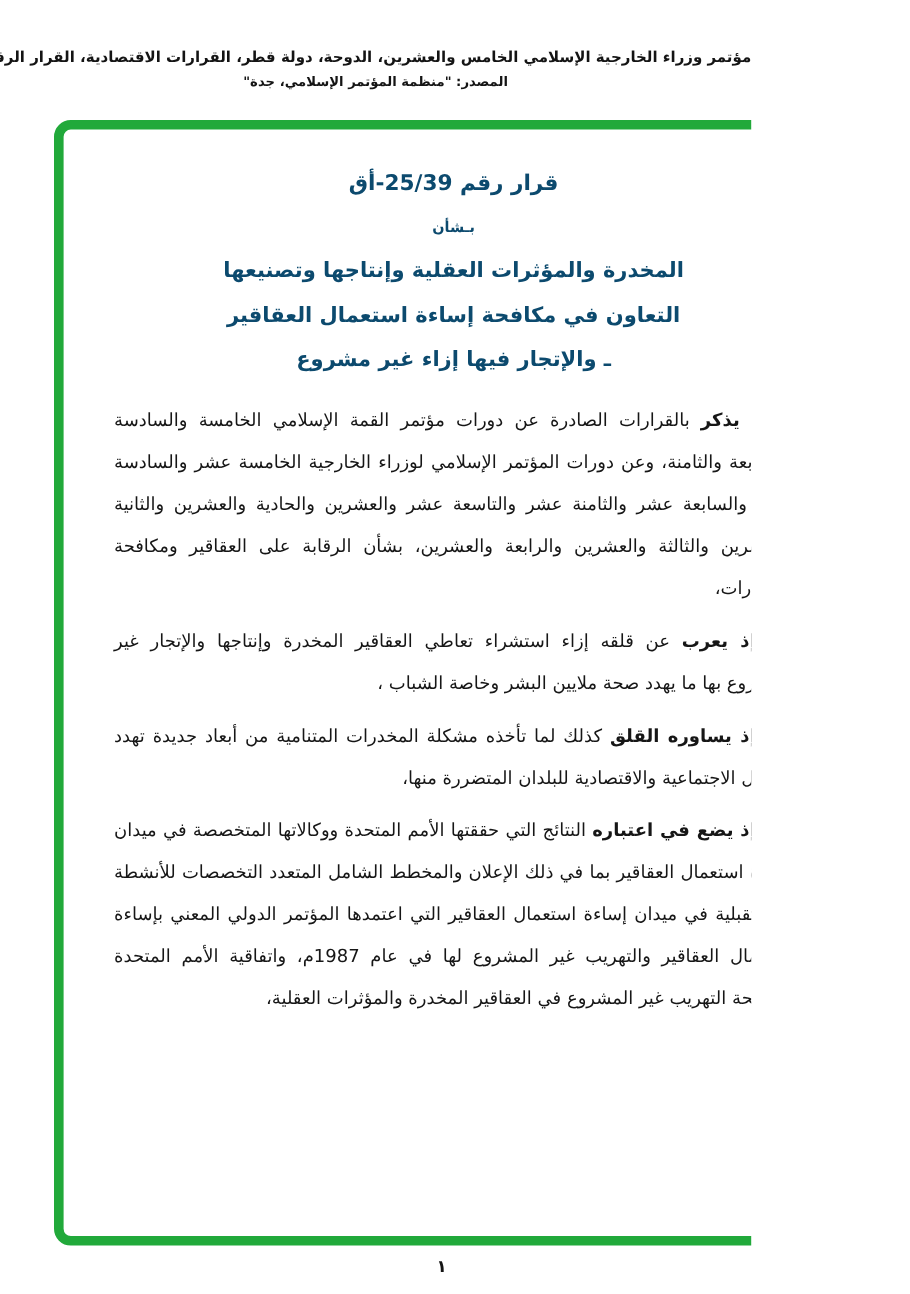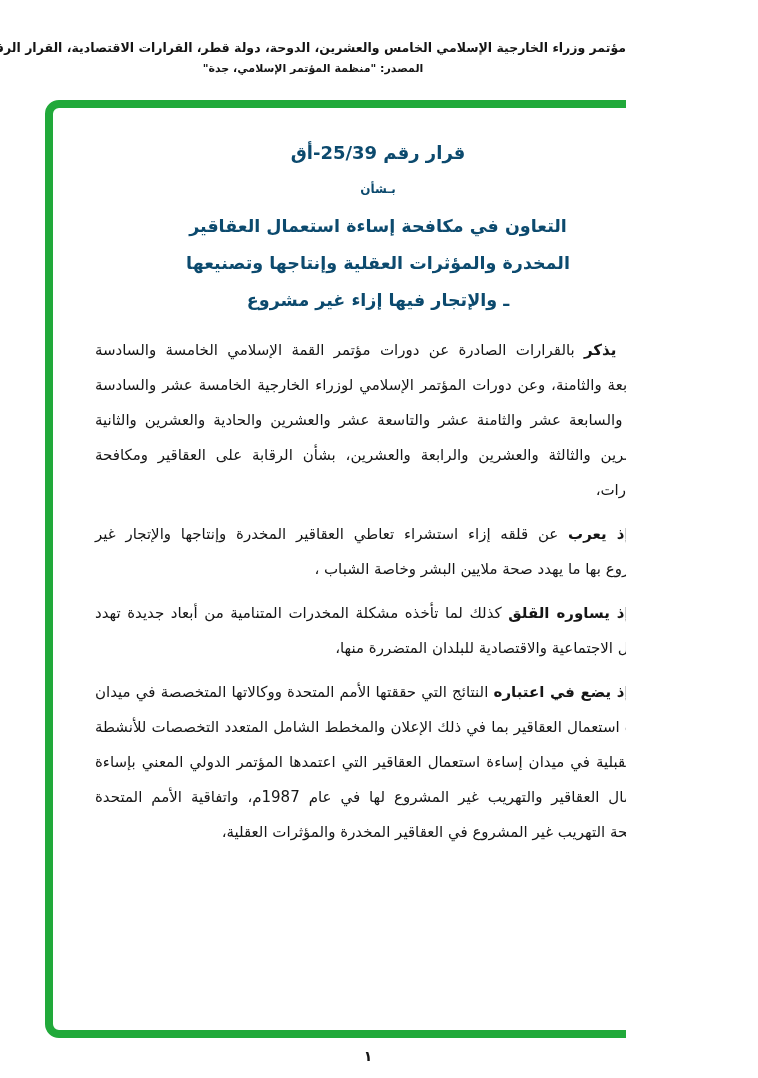--- a/index.html
+++ b/index.html
@@ -102,22 +102,22 @@
     <div class="line1">مؤتمر وزراء الخارجية الإسلامي الخامس والعشرين، الدوحة، دولة قطر، القرارات الاقتصادية، القرار الرقم ٢٥/٣٩-أق</div>
     <div class="line2">المصدر:  "منظمة المؤتمر الإسلامي، جدة"</div>
   </div>
 
   <div class="doc-frame">
     <div class="doc-body">
 
       <div class="title-block">
         <div class="t1">قرار رقم 25/39-أق</div>
         <div class="t2">بـشأن</div>
+        <div class="t3">المخدرة والمؤثرات العقلية وإنتاجها وتصنيعها</div>
         <div class="t3">التعاون في مكافحة إساءة استعمال العقاقير</div>
-        <div class="t3">المخدرة والمؤثرات العقلية وإنتاجها وتصنيعها</div>
         <div class="t3">ـ والإتجار فيها إزاء غير مشروع</div>
       </div>
 
       <div class="paragraphs">
         <p><span class="lead">إذ يذكر</span><span> بالقرارات الصادرة عن دورات مؤتمر القمة الإسلامي الخامسة والسادسة والسابعة والثامنة، وعن دورات المؤتمر الإسلامي لوزراء الخارجية الخامسة عشر والسادسة عشر والسابعة عشر والثامنة عشر والتاسعة عشر والعشرين والحادية والعشرين والثانية والعشرين والثالثة والعشرين والرابعة والعشرين، بشأن الرقابة على العقاقير ومكافحة المخدرات،</span></p>
         <p><span class="lead">وإذ يعرب</span><span> عن قلقه إزاء استشراء تعاطي العقاقير المخدرة وإنتاجها والإتجار غير المشروع بها ما يهدد صحة ملايين البشر وخاصة الشباب ،</span></p>
         <p><span class="lead">وإذ يساوره القلق</span><span> كذلك لما تأخذه مشكلة المخدرات المتنامية من أبعاد جديدة تهدد الهياكل الاجتماعية والاقتصادية للبلدان المتضررة منها،</span></p>
         <p><span class="lead">وإذ يضع في اعتباره</span><span> النتائج التي حققتها الأمم المتحدة ووكالاتها المتخصصة في ميدان إساءة استعمال العقاقير بما في ذلك الإعلان والمخطط الشامل المتعدد التخصصات للأنشطة المستقبلية في ميدان إساءة استعمال العقاقير التي اعتمدها المؤتمر الدولي المعني بإساءة استعمال العقاقير والتهريب غير المشروع لها في عام 1987م، واتفاقية الأمم المتحدة لمكافحة التهريب غير المشروع في العقاقير المخدرة والمؤثرات العقلية،</span></p>
       </div>
 

